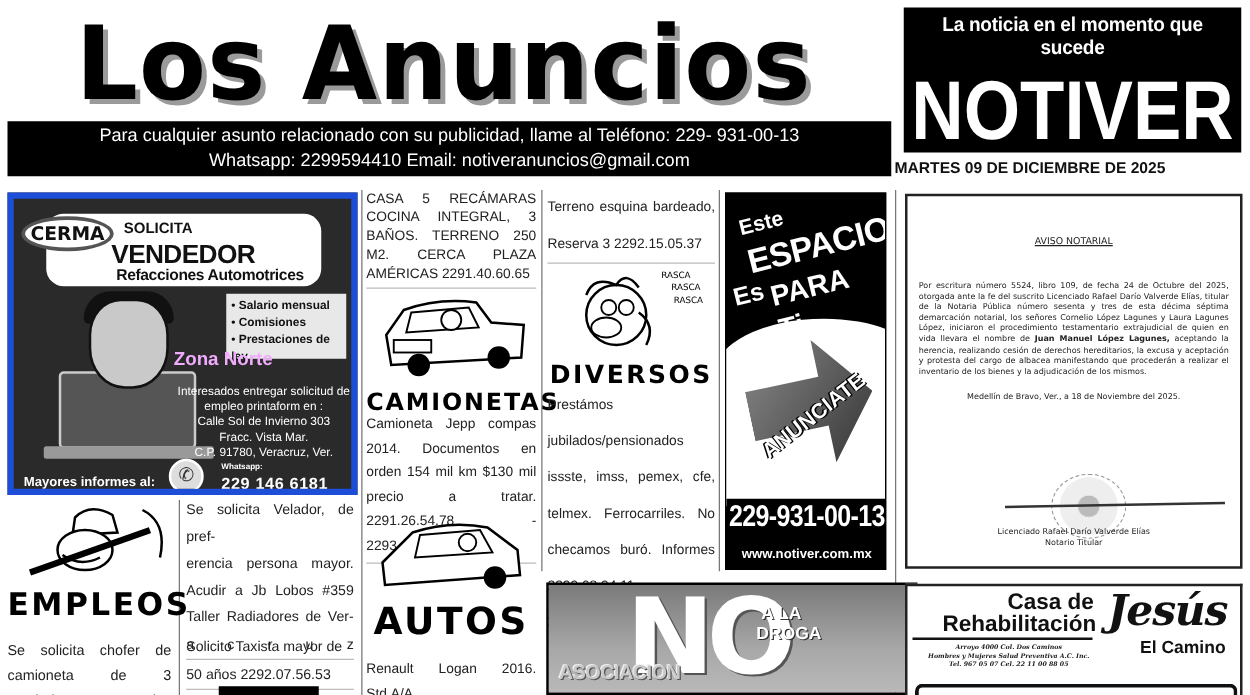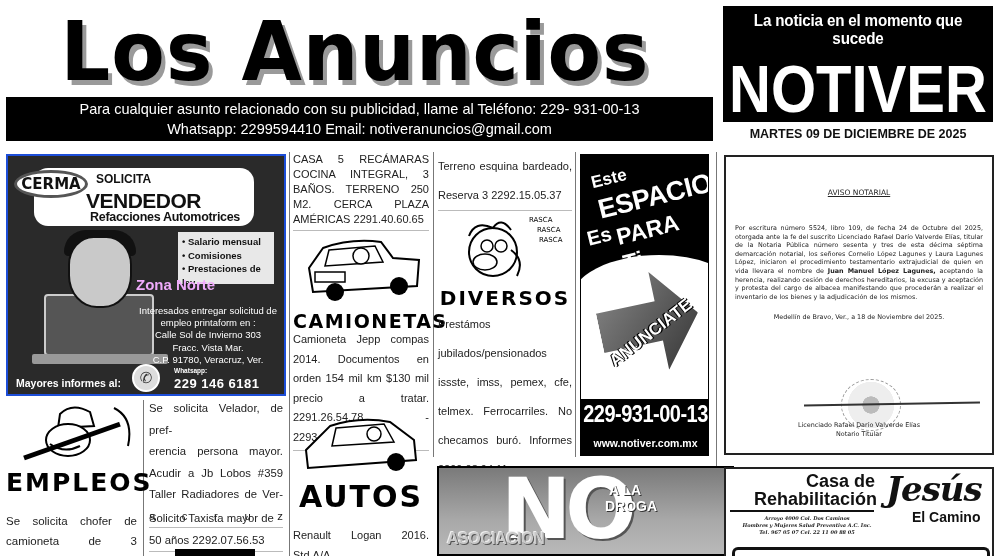--- a/index.html
+++ b/index.html
@@ -26,31 +26,31 @@
   }
   .notiver-tagline {
     font-family: "Liberation Sans", sans-serif; font-weight: bold; font-size: 16px;
     margin-top: 6px; letter-spacing: -0.2px; transform: scaleX(0.95);
   }
   .notiver-name {
     font-family: "Liberation Sans", sans-serif; font-weight: bold; font-size: 58px;
     line-height: 70px; letter-spacing: 0px; transform: scaleY(1.15); margin-top: 6px;
   }
   .date-line {
-    position: absolute; left: 723px; top: 127px; width: 270px; text-align: center;
+    position: absolute; left: 689px; top: 127px; width: 270px; text-align: center;
     font-weight: bold; font-size: 12.5px; color: #111;
   }
 
   
   .vrule { position: absolute; width: 1px; background: #777; }
 
   
   .cerma {
     position: absolute; left: 6px; top: 154px; width: 280px; height: 242px;
-    background: #2a2a2a; border: 2px solid #1d4ed8; overflow: hidden; text-decoration: underline;
+    background: #2a2a2a; border: 5px solid #1d4ed8; overflow: hidden; text-decoration: underline;
   }
   .cerma-bubble {
     position: absolute; left: 26px; top: 12px; width: 220px; height: 58px;
     background: #fff; border-radius: 14px;
   }
   .cerma-logo {
     position: absolute; left: 6px; top: 14px; width: 74px; height: 28px;
     border: 3px solid #555; border-radius: 50%; background: #fff;
     font-family: "DejaVu Sans", sans-serif; font-weight: 900; font-size: 15px; text-align: center; line-height: 22px; color: #111;
   }

